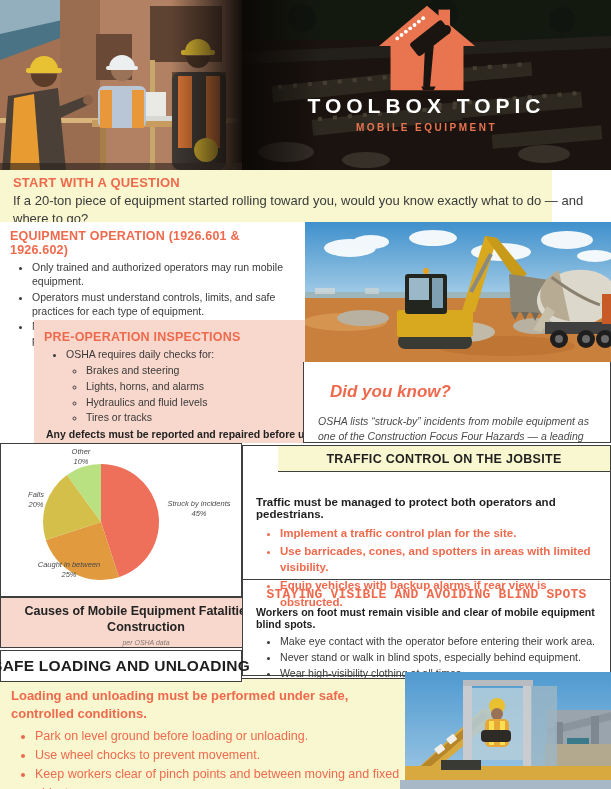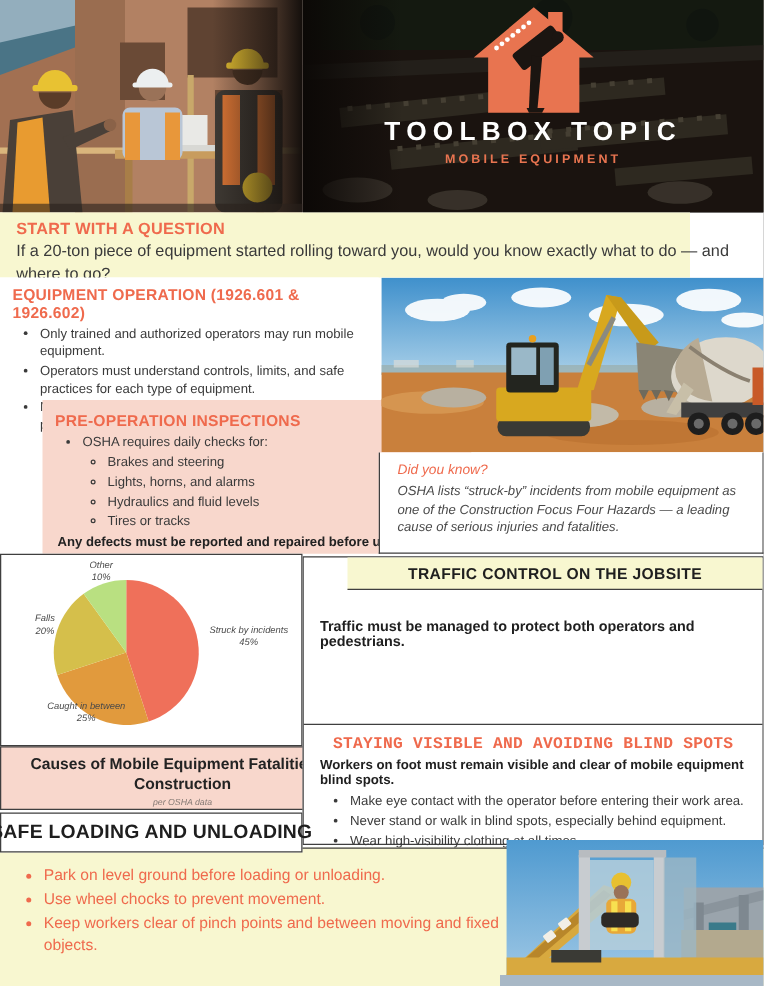--- a/index.html
+++ b/index.html
@@ -30,21 +30,21 @@
   .equip{position:absolute;top:222px;left:0;width:303px;height:98px;box-sizing:border-box;padding:7px 6px 0 10px;background:#fff;}
   .equip h3,.pre-op h3{margin:0;font-size:12.5px;font-weight:700;color:var(--accent);letter-spacing:.2px;}
   ul.bullets{margin:4px 0 0;padding-left:22px;font-size:10.5px;color:#3a3a3a;line-height:1.32;}
   ul.bullets li{margin-bottom:2px;}
   .pre-op{position:absolute;top:320px;left:0;width:343px;height:123px;box-sizing:border-box;padding:10px 6px 0 10px;background:var(--pink);margin-left:34px;}
   .pre-op ul.sub{list-style:circle;margin:2px 0 0;padding-left:20px;}
   .pre-op .note{margin:3px 0 0 2px;font-size:10.5px;font-weight:800;color:#222;}
   
   .machines-photo{position:absolute;top:222px;left:305px;width:306px;height:140px;overflow:hidden;}
   .dyk{position:absolute;top:362px;left:303px;width:308px;height:81px;box-sizing:border-box;border:1px solid var(--line);border-top:none;background:#fff;padding:8px 14px 0;}
-  .dyk h3{margin:0;font-size:11px;font-weight:400;font-style:italic;color:var(--accent);}
+  .dyk h3{margin:12px;font-size:17px;font-weight:700;font-style:italic;color:var(--accent);}
   .dyk p{margin:4px 0 0;font-size:10.5px;font-style:italic;color:#4a4a4a;line-height:1.4;width:285px;}
   
   .pie-box{position:absolute;top:443px;left:0;width:242px;height:154px;box-sizing:border-box;border:1px solid var(--line);background:#fff;}
   .pie-label{position:absolute;font-size:7.5px;color:#4a4a4a;line-height:1.35;text-align:center;font-style:italic;}
   .pl-struck{left:157px;top:55px;width:82px;}
   .pl-caught{left:8px;top:116px;width:120px;}
   .pl-falls{left:4px;top:46px;width:62px;}
   .pl-other{left:50px;top:3px;width:60px;}
   .caption-box{position:absolute;top:597px;left:0;width:292px;height:51px;box-sizing:border-box;border:1px solid var(--line);background:var(--pink);text-align:center;padding-top:6px;}
   .caption-box .cap{font-size:12.5px;font-weight:800;color:#232323;line-height:1.25;}
@@ -312,34 +312,40 @@
   </section>
 
   <section class="safe-head">
     <h2>SAFE LOADING AND UNLOADING</h2>
   </section>
 
   <section class="traffic-box">
     <div class="traffic-band">TRAFFIC CONTROL ON THE JOBSITE</div>
     <div class="traffic-content">
       <p class="lead-dark">Traffic must be managed to protect both operators and pedestrians.</p>
+      <ul class="orange-bullets">
+          <li>Implement a traffic control plan for the site.</li>
+          <li>Use barricades, cones, and spotters in areas with limited visibility.</li>
+          <li>Equip vehicles with backup alarms if rear view is obstructed.</li>
+        </ul>
     </div>
     <div class="visible-content">
       <h3>STAYING VISIBLE AND AVOIDING BLIND SPOTS</h3>
       <p class="lead-sm">Workers on foot must remain visible and clear of mobile equipment blind spots.</p>
       <ul class="plain-bullets">
           <li>Make eye contact with the operator before entering their work area.</li>
           <li>Never stand or walk in blind spots, especially behind equipment.</li>
           <li>Wear high-visibility clothing at all times.</li>
         </ul>
     </div>
   </section>
 
   <section class="bottom">
     <div class="bottom-text">
+      <p class="lead">Loading and unloading must be performed under safe, controlled conditions.</p>
       <ul class="loading-bullets">
           <li>Park on level ground before loading or unloading.</li>
           <li>Use wheel chocks to prevent movement.</li>
           <li>Keep workers clear of pinch points and between moving and fixed objects.</li>
         </ul>
     </div>
   </section>
 
   <figure class="loader-photo" style="margin:0">
     <svg width="206" height="108" viewBox="0 0 206 108">

